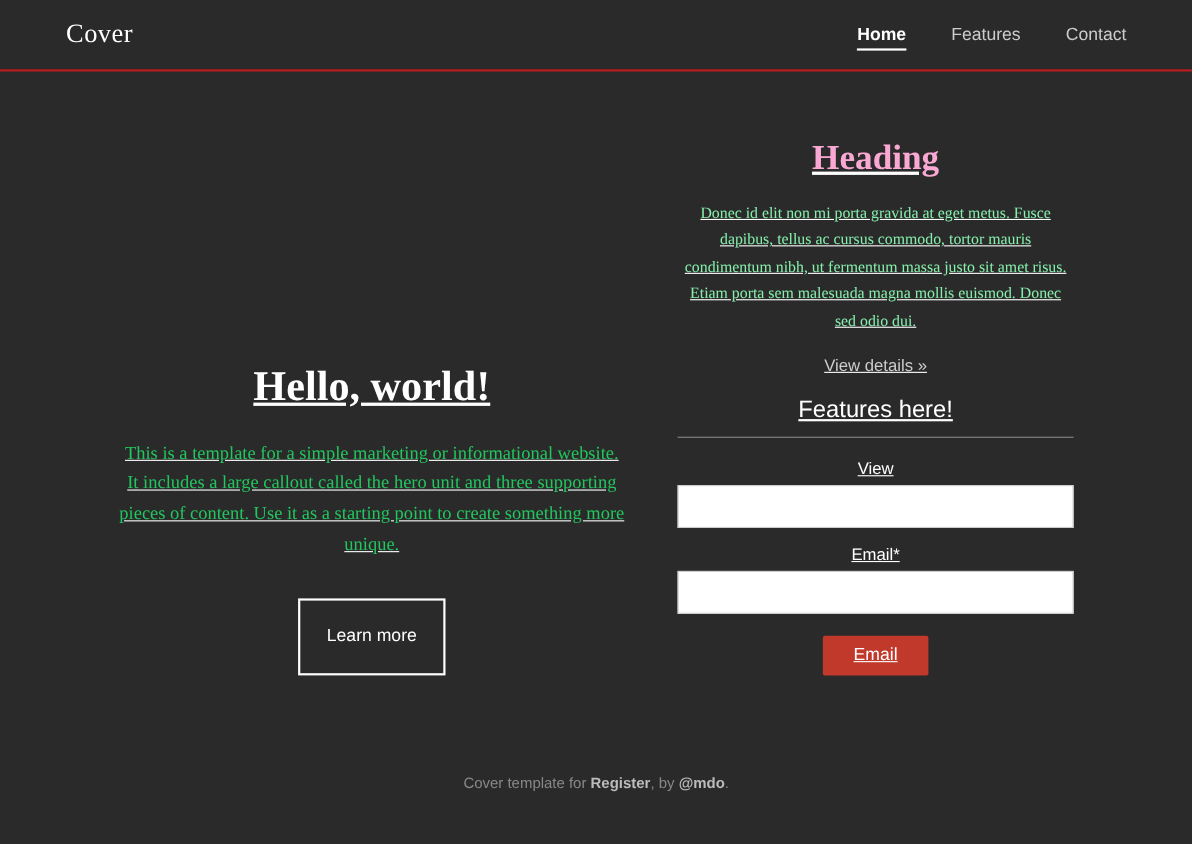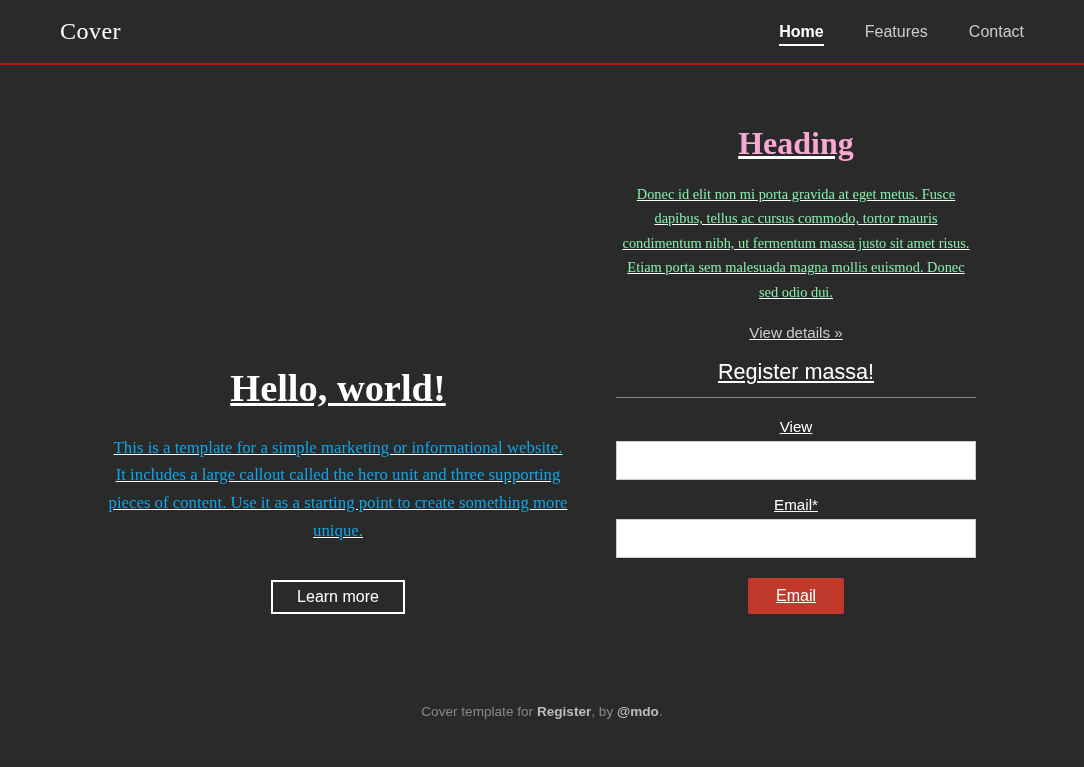--- a/index.html
+++ b/index.html
@@ -73,27 +73,27 @@
     .hero-title {
       font-size: 2.4rem;
       font-weight: bold;
       margin-bottom: 24px;
       color: #fff;
     }
 
     .hero-text {
       font-size: 1.05rem;
       line-height: 1.65;
-      color: #0ea5e9;
+      color: #22c55e;
       margin-bottom: 36px;
     }
 
     .learn-more-btn {
       display: inline-block;
-      padding: 6px 24px;
+      padding: 24px 24px;
       border: 2px solid #fff;
       background: transparent;
       color: #fff;
       font-size: 1rem;
       cursor: pointer;
       text-decoration: none;
       font-family: Arial, sans-serif;
     }
 
     
@@ -212,21 +212,21 @@
   <div class="hero-left">
     <h1 class="hero-title">Hello, world!</h1>
     <p class="hero-text">This is a template for a simple marketing or informational website. It includes a large callout called the hero unit and three supporting pieces of content. Use it as a starting point to create something more unique.</p>
     <button class="learn-more-btn">Learn more</button>
   </div>
 
   <div class="hero-right">
     <h2 class="heading-title">Heading</h2>
     <p class="heading-text">Donec id elit non mi porta gravida at eget metus. Fusce dapibus, tellus ac cursus commodo, tortor mauris condimentum nibh, ut fermentum massa justo sit amet risus. Etiam porta sem malesuada magna mollis euismod. Donec sed odio dui.</p>
     <a href="#" class="view-details">View details »</a>
-    <div class="register-heading">Register massa!</div>
+    <div class="register-heading">Features here!</div>
 
     <form>
       <div class="form-group">
         <label class="form-label">View</label>
         <input type="text" class="form-input" style="">
       </div>
       <div class="form-group">
         <label class="form-label">Email*</label>
         <input type="email" class="form-input" style="">
       </div>

